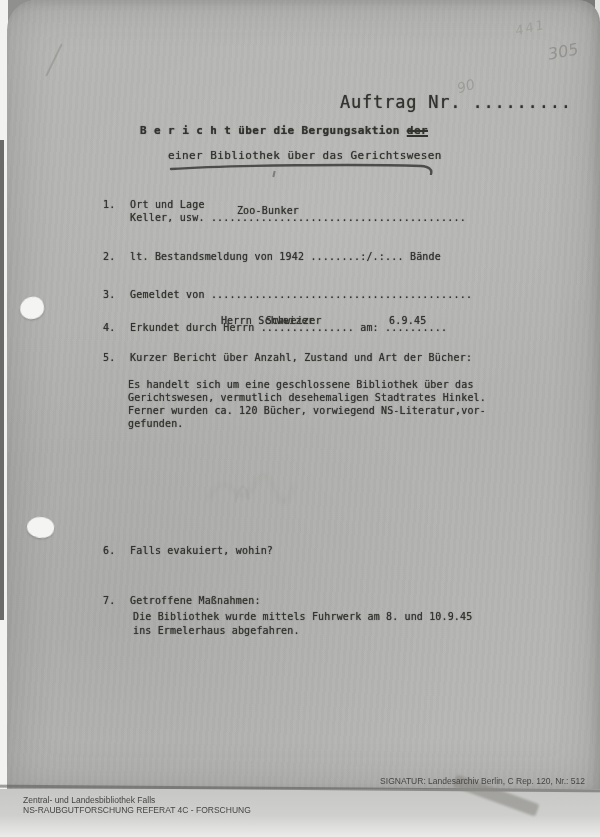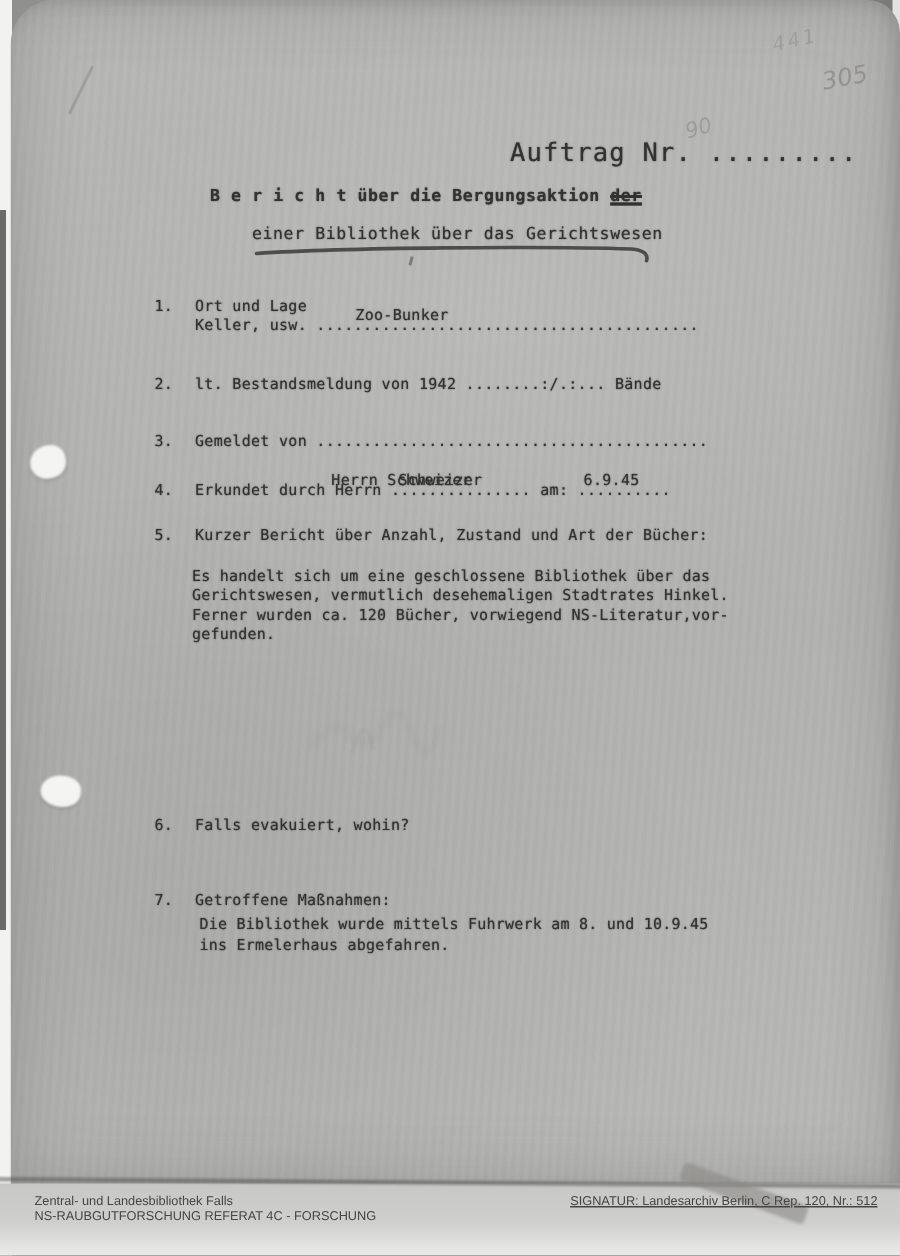--- a/index.html
+++ b/index.html
@@ -65,21 +65,21 @@
   .pencil-90{left:450px;top:78px;font-size:14px;opacity:.38;transform:rotate(-16deg);}
   .pencil-scribble{left:508px;top:20px;font-size:13px;opacity:.3;transform:rotate(-13deg);letter-spacing:2px;}
   .pencil-slash{position:absolute;left:46px;top:42px;width:2px;height:36px;background:#807e78;
     opacity:.4;transform:rotate(26deg);border-radius:2px;filter:blur(.5px);}
   .ghost-smudge{position:absolute;left:198px;top:458px;opacity:.6;}
 
   
   .footer-text{position:absolute;font-family:"Liberation Sans","DejaVu Sans",sans-serif;
     font-size:8.5px;line-height:10px;color:#454543;white-space:nowrap;}
   .footer-left{left:23px;top:795px;}
-  .footer-right{right:15px;top:795px;text-decoration:underline;}
+  .footer-right{right:15px;top:776px;}
 </style>
 </head>
 <body>
 
 <div id="screen">
 
   <div class="corner-dark-tr"></div>
   <div class="left-white-strip"></div>
   <div class="left-edge-shadow"></div>
   <div class="right-white-sliver"></div>

